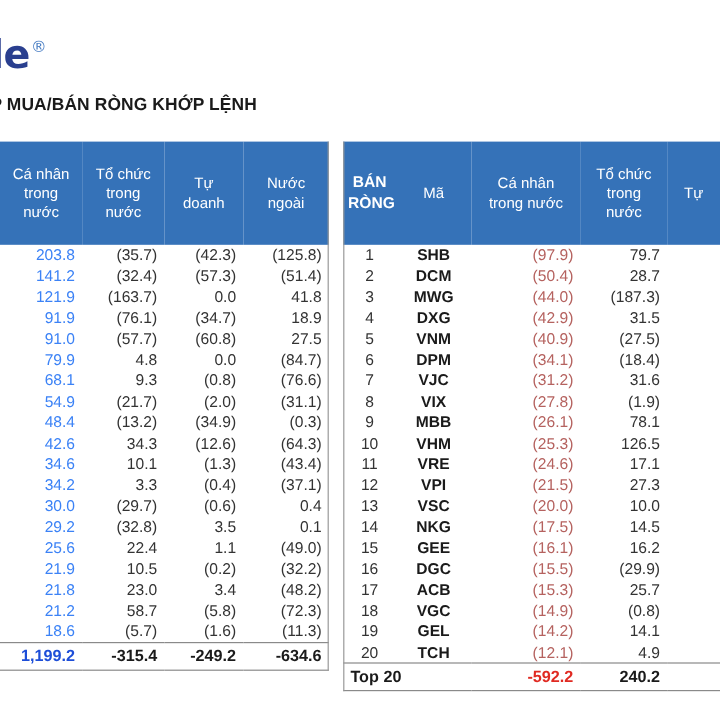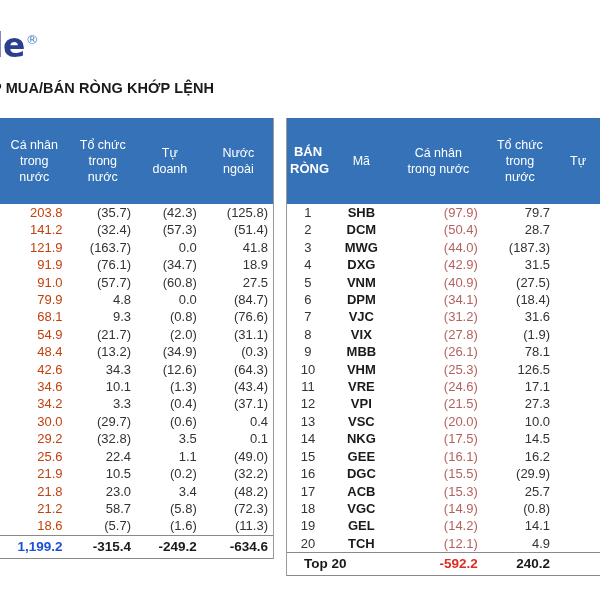--- a/index.html
+++ b/index.html
@@ -93,21 +93,21 @@
     height: 17.4px;
     padding: 0 6px 0 0;
     text-align: right;
     font-size: 13px;
     line-height: 17.4px;
     white-space: nowrap;
     box-sizing: border-box;
   }
 
   
-  .val-green { color: #c2410c; }
+  .val-green { color: #3b82f6; }
   .val-dark  { color: #333333; }
   .val-red   { color: #B5625F; margin-top: 16px; }
 
   
   td.rank { text-align: center; color: #333333; padding-right: 0; }
   td.code { text-align: center; font-weight: bold; color: #1A1A1A; padding-right: 0; }
 
   
   .vdiv {
     position: absolute;
@@ -130,21 +130,21 @@
     text-align: right;
     padding: 0 6px 0 0;
     color: #1A1A1A;
     white-space: nowrap;
     box-sizing: border-box;
   }
   tfoot td.total-green { color: #1d4ed8; }
   tfoot td.total-red   { color: #E02A22; }
   tfoot td.total-label {
     text-align: left;
-    padding-left: 18px;
+    padding-left: 6px;
     color: #1A1A1A;
   }
   tfoot td.blank-foot { border-top: 1.5px solid #8a8a8a; border-bottom: 1.5px solid #8a8a8a; }
 </style>
 </head>
 <body>
 
 <div class="logo-wrap">
   <span class="logo-text">ade</span>
   <span class="logo-reg">®</span>

